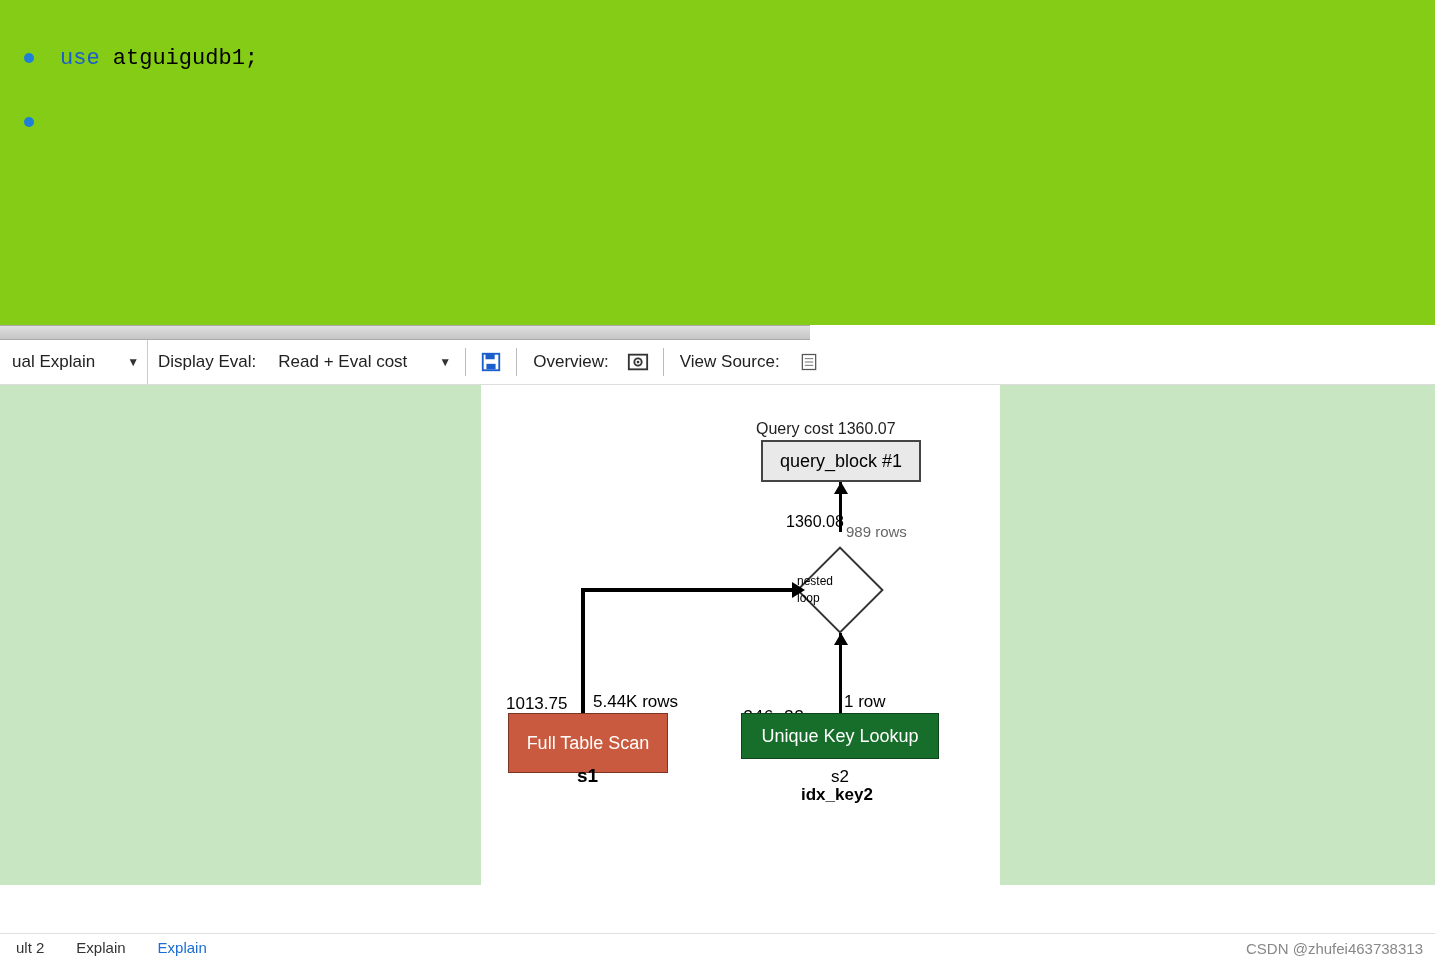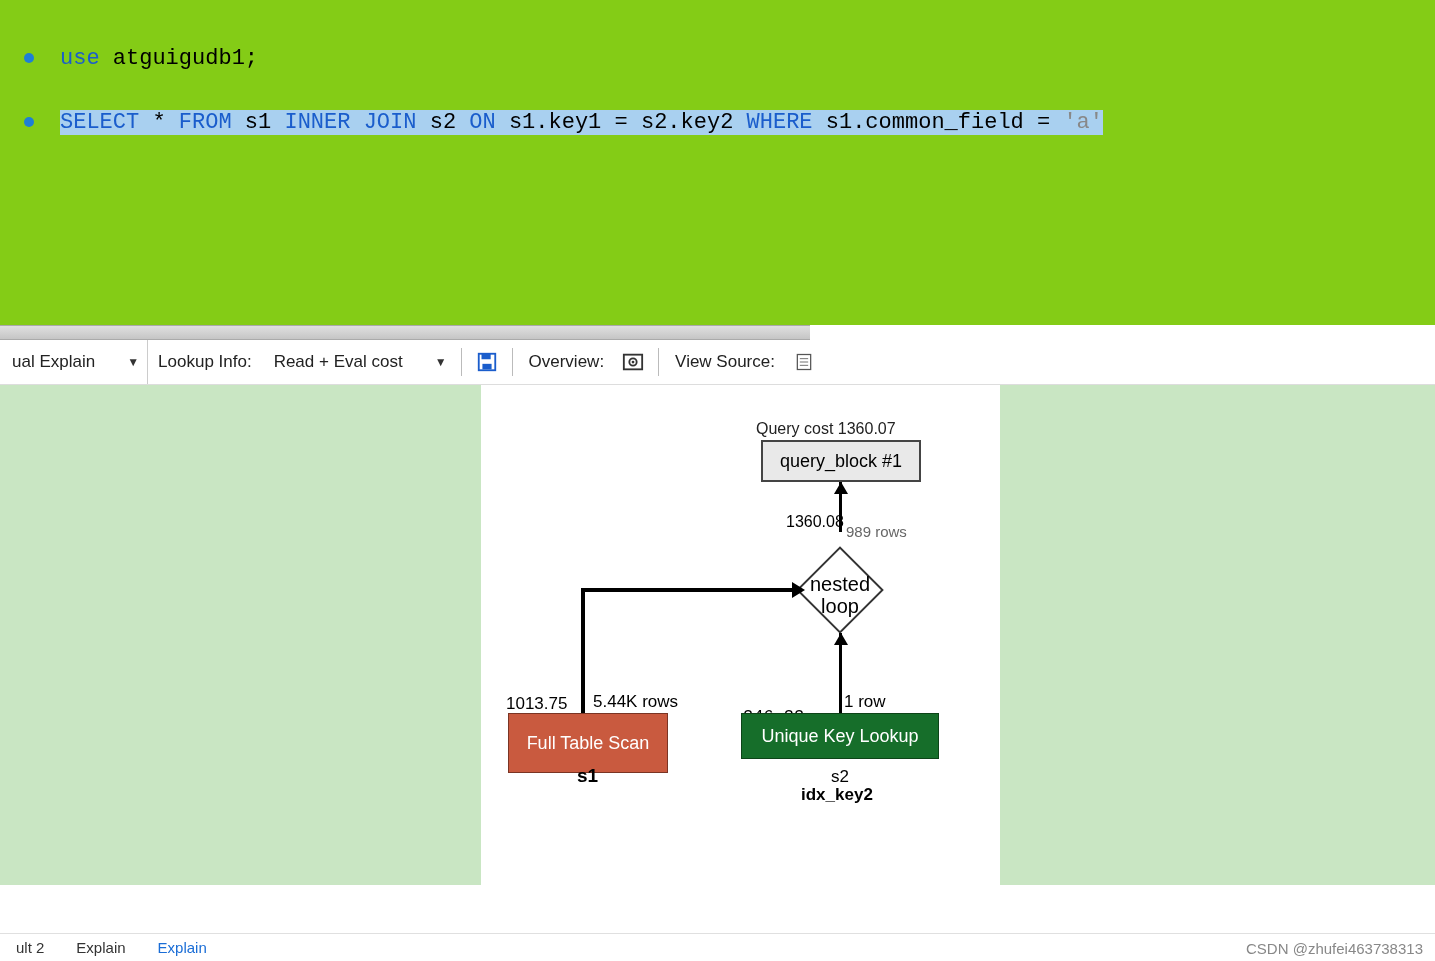--- a/index.html
+++ b/index.html
@@ -131,21 +131,21 @@
 }
 
 .diamond-wrap {
   position:absolute; top:162px; left:316px; width:86px; height:86px;
 }
 .diamond {
   width:62px; height:62px; background:#fff; border:2px solid #333;
   transform: rotate(45deg); margin:12px;
 }
 .diamond-text {
-  position:absolute; top:26px; left:0; width:86px; text-align:center; font-size:20px; line-height:22px;
+  position:absolute; top:26px; left:0; width:86px; text-align:left; font-size:12px; line-height:17px;
 }
 
 .conn-h {
   position:absolute; top:203px; left:100px; width:218px; height:4px; background:#000;
 }
 .arrow-right-h {
   position:absolute; top:197px; left:311px;
   width:0;height:0;border-top:8px solid transparent;border-bottom:8px solid transparent;border-left:13px solid #000;
 }
 .conn-v-left {
@@ -202,32 +202,31 @@
       </div>
     <div class="code-content"><span class="kw">use</span> atguigudb1;</div>
   </div>
   <div class="editor-line">
     <div class="gutter"></div>
   </div>
   <div class="editor-line">
     <div class="gutter">
         <span class="breakpoint"></span>
       </div>
-    <div class="code-content"><span class="highlight-line"><span class="kw">SELECT</span> <span>*</span> <span class="kw">FROM</span> <span>s1</span> <span class="kw">INNER</span> <span class="kw">JOIN</span> <span>s2</span> <span class="kw">ON</span> <span>s1.key1 = s2.key2</span> <span class="kw">WHERE</span> <span>s1.common_field = </span><span class="str">'a'</span></span></div>
   </div>
 </div>
 
 <div class="divider-bar"></div>
 
 <div class="toolbar">
   <div class="tb-dropdown">
     <span class="fake-select">ual Explain</span>
     <span class="chev">▼</span>
   </div>
-  <span class="tb-label">Lookup Info:</span>
+  <span class="tb-label">Display Eval:</span>
   <div class="tb-dropdown" style="border-right:none">
     <span class="fake-select">Read + Eval cost</span>
     <span class="chev">▼</span>
   </div>
   <div class="tb-sep"></div>
   <div class="tb-icon-btn">
     <svg width="22" height="22" viewBox="0 0 24 24">
         <rect x="3" y="3" width="18" height="18" fill="#fff" stroke="#1a5dcc" stroke-width="2"></rect>
         <rect x="6" y="3" width="10" height="6" fill="#1a5dcc"></rect>
         <rect x="7" y="14" width="10" height="6" fill="#1a5dcc"></rect>

